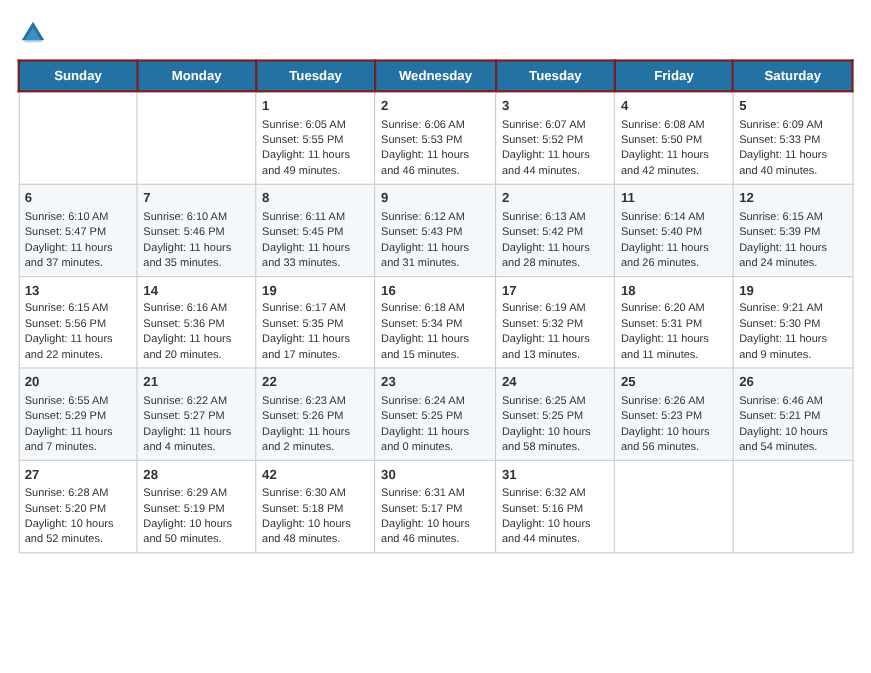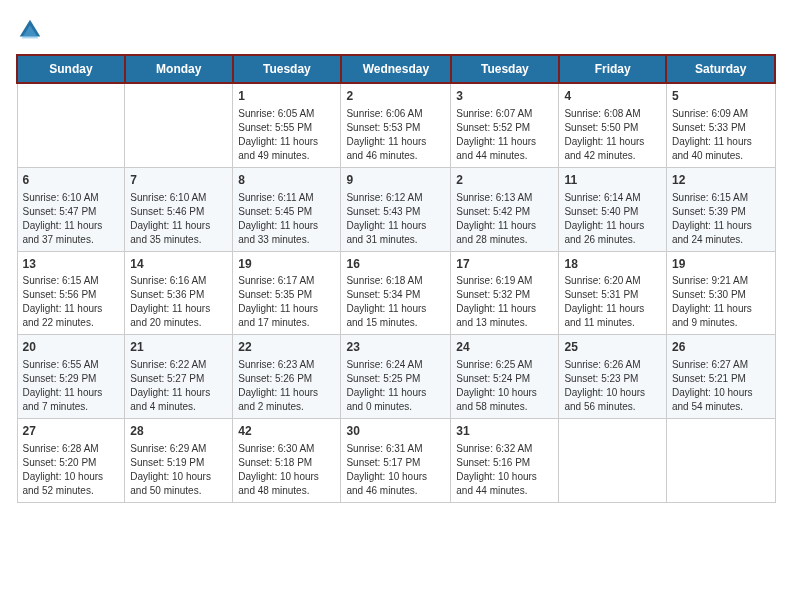--- a/index.html
+++ b/index.html
@@ -266,32 +266,32 @@
         </td>
         <td>
           <span class="day-num">23</span>
           <div class="cell-content">Sunrise: 6:24 AM
 Sunset: 5:25 PM
 Daylight: 11 hours and 0 minutes.</div>
         </td>
         <td>
           <span class="day-num">24</span>
           <div class="cell-content">Sunrise: 6:25 AM
-Sunset: 5:24 PM
+Sunset: 5:25 PM
 Daylight: 10 hours and 58 minutes.</div>
         </td>
         <td>
           <span class="day-num">25</span>
           <div class="cell-content">Sunrise: 6:26 AM
 Sunset: 5:23 PM
 Daylight: 10 hours and 56 minutes.</div>
         </td>
         <td>
           <span class="day-num">26</span>
-          <div class="cell-content">Sunrise: 6:27 AM
+          <div class="cell-content">Sunrise: 6:46 AM
 Sunset: 5:21 PM
 Daylight: 10 hours and 54 minutes.</div>
         </td>
       </tr>
       <tr>
         <td>
           <span class="day-num">27</span>
           <div class="cell-content">Sunrise: 6:28 AM
 Sunset: 5:20 PM
 Daylight: 10 hours and 52 minutes.</div>

